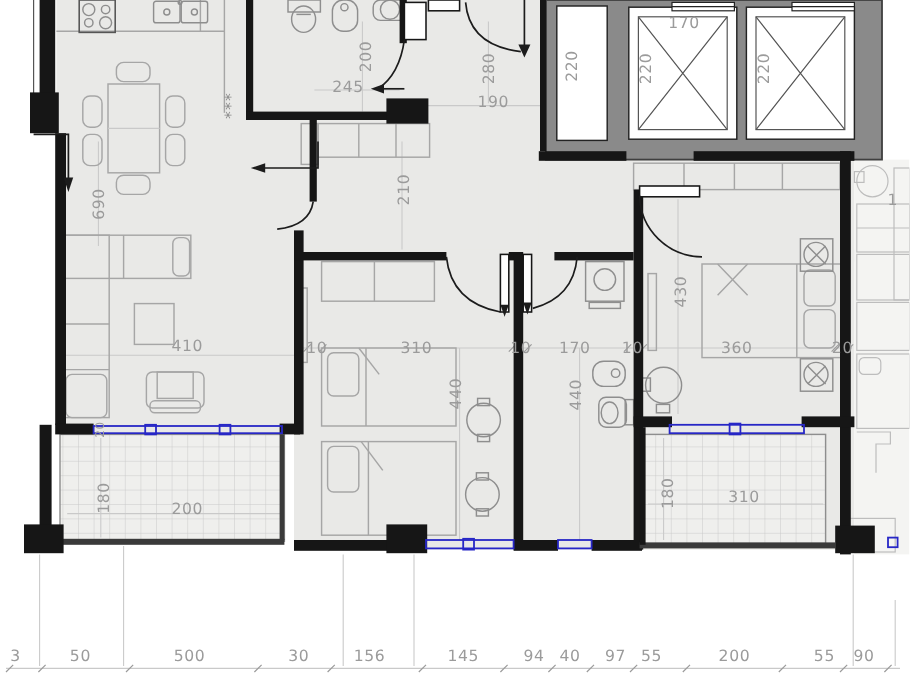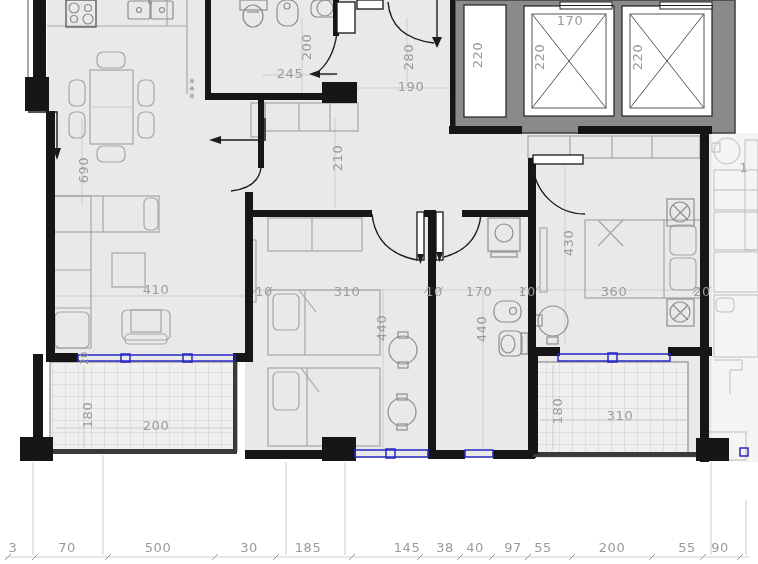--- a/index.html
+++ b/index.html
@@ -394,25 +394,25 @@
 <div class="dim" style="left:527px;top:291px">10</div>
 <div class="dim" style="left:614px;top:291px">360</div>
 <div class="dim" style="left:702px;top:291px">20</div>
 <div class="dim" style="left:156px;top:425px">200</div>
 <div class="dim" style="left:620px;top:415px">310</div>
 <div class="dim" style="left:744px;top:167px">1</div>
 
 <div class="stars" style="left:193px;top:88px">***</div>
 
 <div class="dim" style="left:13px;top:547px">3</div>
-<div class="dim" style="left:67px;top:547px">70</div>
+<div class="dim" style="left:67px;top:547px">50</div>
 <div class="dim" style="left:158px;top:547px">500</div>
 <div class="dim" style="left:249px;top:547px">30</div>
-<div class="dim" style="left:308px;top:547px">185</div>
-<div class="dim" style="left:407px;top:547px">145</div>
-<div class="dim" style="left:445px;top:547px">38</div>
+<div class="dim" style="left:308px;top:547px">156</div>
+<div class="dim" style="left:386px;top:547px">145</div>
+<div class="dim" style="left:445px;top:547px">94</div>
 <div class="dim" style="left:475px;top:547px">40</div>
 <div class="dim" style="left:513px;top:547px">97</div>
 <div class="dim" style="left:543px;top:547px">55</div>
 <div class="dim" style="left:612px;top:547px">200</div>
 <div class="dim" style="left:687px;top:547px">55</div>
 <div class="dim" style="left:720px;top:547px">90</div>
 </div>
 
 </body></html>

